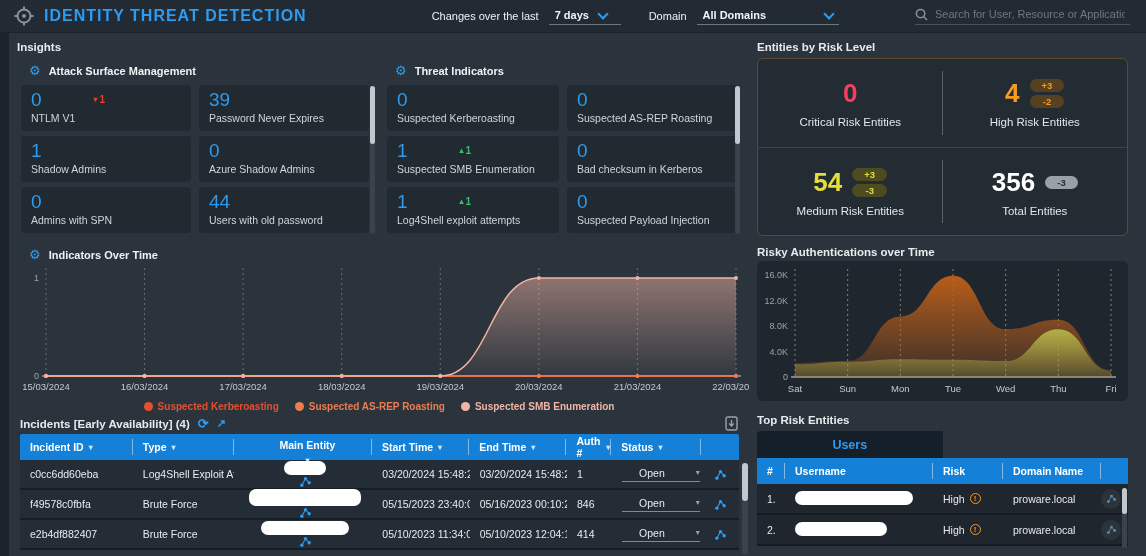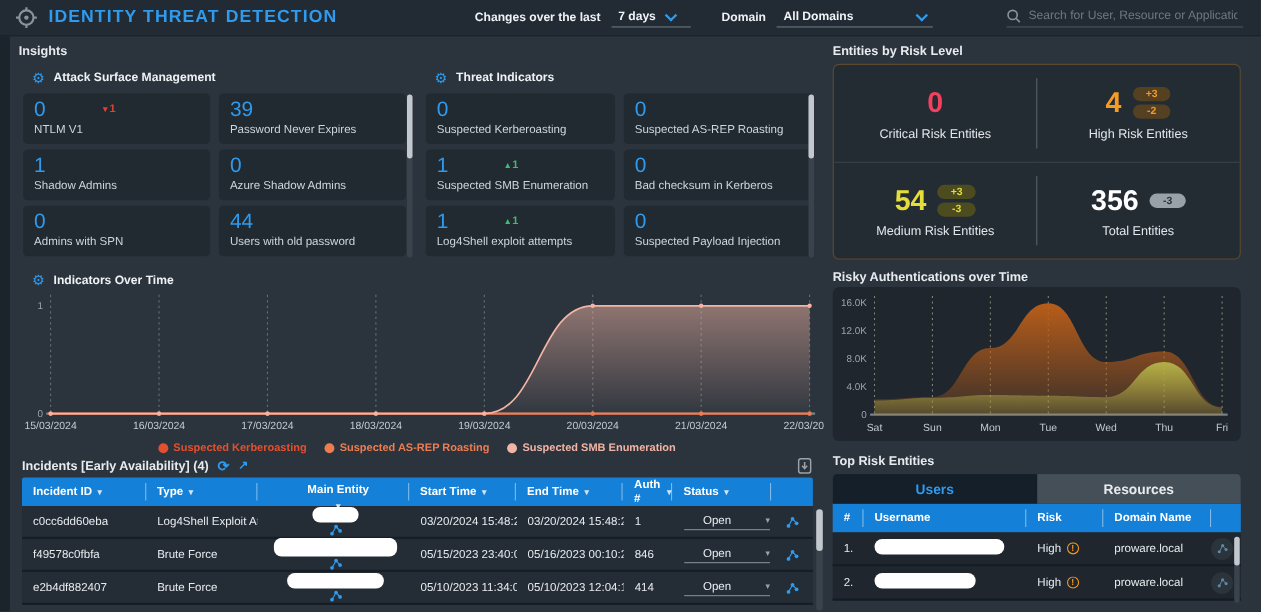--- a/index.html
+++ b/index.html
@@ -4,21 +4,21 @@
 <style>
   * { margin:0; padding:0; box-sizing:border-box; }
   html,body { width:1146px; height:556px; overflow:hidden; }
   body { font-family:"Liberation Sans", sans-serif; background:#2b343d; color:#e7ebee; position:relative; }
 
   
   .hdr { position:absolute; top:0; left:0; width:1146px; height:33px; background:#222b33;
          border-bottom:1px solid #1a222a; display:flex; align-items:center; z-index:5; }
   .logo { margin-left:14px; width:20px; height:20px; color:#8a9299; }
   .app-title { color:#2e9bef; font-size:16px; font-weight:600; letter-spacing:1px; margin-left:10px; }
-  .hdr-label { font-size:11px; font-weight:bold; color:#eef2f4; }
+  .hdr-label { font-size:11px; font-weight:normal; color:#eef2f4; }
   .hdr-dd { display:flex; align-items:flex-end; border-bottom:1px solid #6a7680; padding:2px 4px 3px 6px;
             margin-left:10px; font-size:11px; font-weight:bold; color:#f2f5f7; cursor:pointer; }
   .chev { width:8px; height:8px; border-right:2px solid #2e9bef; border-bottom:2px solid #2e9bef;
           transform:rotate(45deg); margin:0 2px 3px 10px; }
   .search { margin-left:auto; margin-right:16px; display:flex; align-items:center; gap:7px;
             border-bottom:1px solid #4a545d; padding-bottom:3px; width:215px; }
   .search input { background:transparent; border:none; outline:none; color:#cdd4da; font-size:11px; width:190px;
                   font-family:"Liberation Sans",sans-serif; }
   .search input::placeholder { color:#6e7881; }
 
@@ -565,21 +565,20 @@
       </defs>
       <path d="M38,101.975C64.33333333333333,101.975 64.33333333333333,100.0625 90.66666666666666,100.0625C116.99999999999999,100.0625 116.99999999999999,55.4375 143.33333333333331,55.4375C169.66666666666666,55.4375 169.66666666666666,14.637500000000003 196,14.637500000000003C222.33333333333331,14.637500000000003 222.33333333333331,68.1875 248.66666666666666,68.1875C275,68.1875 275,58.625 301.3333333333333,58.625C327.66666666666663,58.625 327.66666666666663,108.9875 354,108.9875L354,116L38,116Z" fill="url(#svg-risky-g0)"></path>
       <path d="M38,103.25C64.33333333333333,103.25 64.33333333333333,100.7 90.66666666666666,100.7C116.99999999999999,100.7 116.99999999999999,98.15 143.33333333333331,98.15C169.66666666666666,98.15 169.66666666666666,98.7875 196,98.7875C222.33333333333331,98.7875 222.33333333333331,100.0625 248.66666666666666,100.0625C275,100.0625 275,68.1875 301.3333333333333,68.1875C327.66666666666663,68.1875 327.66666666666663,109.625 354,109.625L354,116L38,116Z" fill="url(#svg-risky-g1)"></path>
     </svg>
 </div>
 
 <div class="r-title-3 sec-title">Top Risk Entities</div>
 <div class="toprisk">
   <div class="tabs">
     <div class="tab active">Users</div>
-    <div class="tab inactive">Resources</div>
   </div>
   <div class="tr-hrow">
     <div class="hcell t-n">
         <span>#</span>
       </div>
     <div class="hcell t-u">
         <span>Username</span>
       </div>
     <div class="hcell t-r">
         <span>Risk</span>

